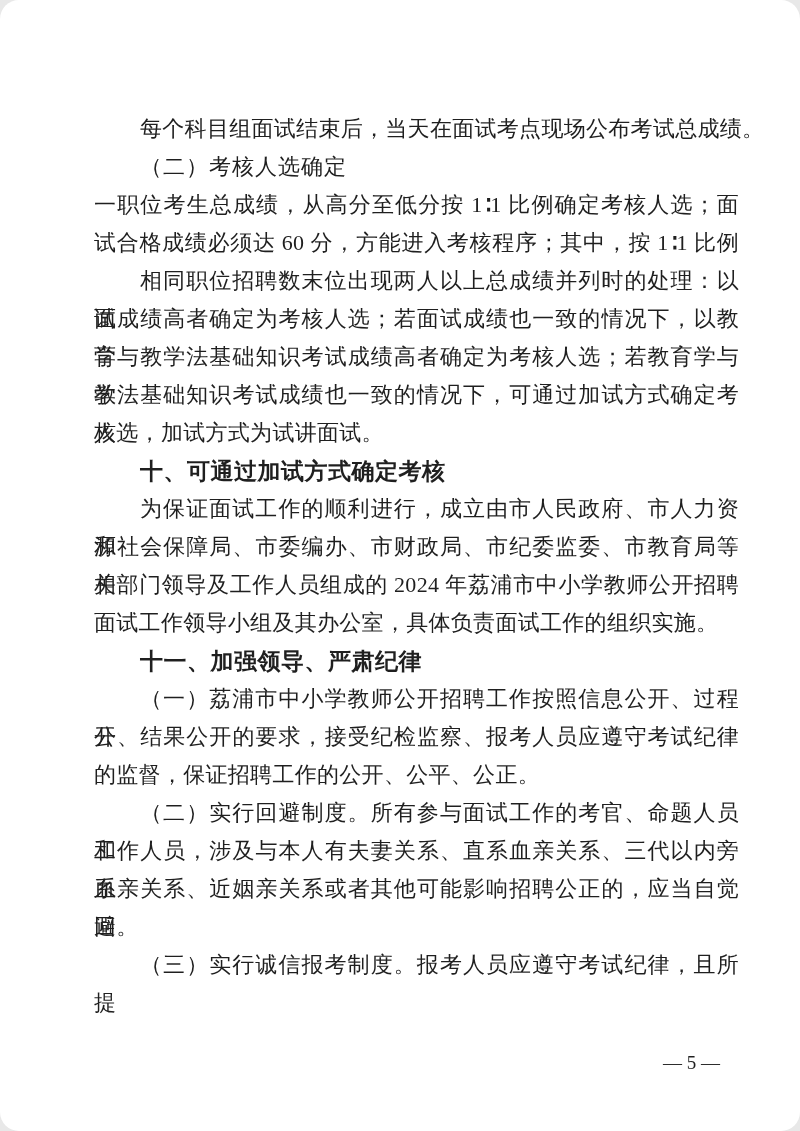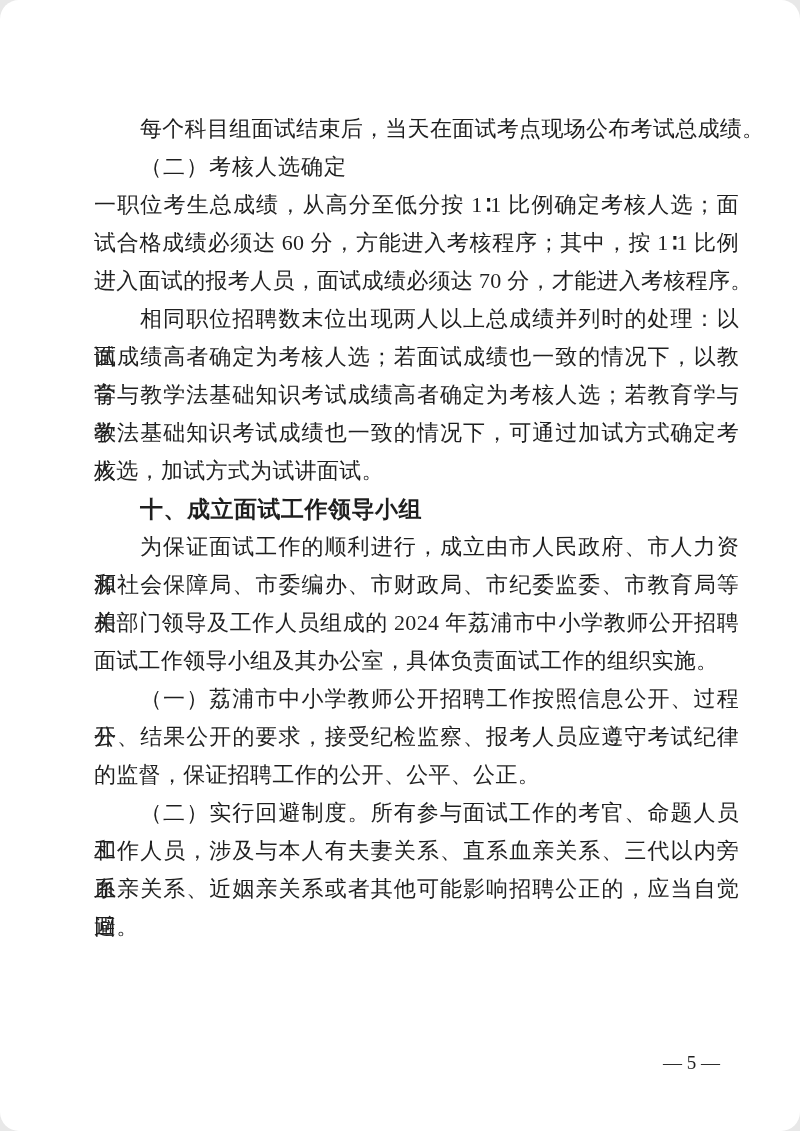--- a/index.html
+++ b/index.html
@@ -61,34 +61,35 @@
 </style>
 </head>
 <body>
 
 <div class="page">
   <div class="text-block">
     <div class="line indent">每个科目组面试结束后，当天在面试考点现场公布考试总成绩。</div>
     <div class="line indent kaiti">（二）考核人选确定</div>
     <div class="line fill">一职位考生总成绩，从高分至低分按 1∶1 比例确定考核人选；面</div>
     <div class="line fill">试合格成绩必须达 60 分，方能进入考核程序；其中，按 1∶1 比例</div>
-    <div class="line">进入面试的报考人员，面试成绩必须达 70 分，才能进入考核程序。</div>
     <div class="line indent fill">相同职位招聘数末位出现两人以上总成绩并列时的处理：以面</div>
     <div class="line fill">试成绩高者确定为考核人选；若面试成绩也一致的情况下，以教育</div>
     <div class="line fill">学与教学法基础知识考试成绩高者确定为考核人选；若教育学与教</div>
     <div class="line fill">学法基础知识考试成绩也一致的情况下，可通过加试方式确定考核</div>
     <div class="line">人选，加试方式为试讲面试。</div>
-    <div class="line indent heading">十、成立面试工作领导小组</div>
+    <div class="line indent heading">十、可通过加试方式确定考核</div>
     <div class="line indent fill">为保证面试工作的顺利进行，成立由市人民政府、市人力资源</div>
     <div class="line fill">和社会保障局、市委编办、市财政局、市纪委监委、市教育局等相</div>
     <div class="line fill">关部门领导及工作人员组成的 2024 年荔浦市中小学教师公开招聘</div>
     <div class="line">面试工作领导小组及其办公室，具体负责面试工作的组织实施。</div>
+    <div class="line indent heading">十一、加强领导、严肃纪律</div>
     <div class="line indent fill">（一）荔浦市中小学教师公开招聘工作按照信息公开、过程公</div>
     <div class="line fill">开、结果公开的要求，接受纪检监察、报考人员应遵守考试纪律</div>
     <div class="line">的监督，保证招聘工作的公开、公平、公正。</div>
     <div class="line indent fill">（二）实行回避制度。所有参与面试工作的考官、命题人员和</div>
     <div class="line fill">工作人员，涉及与本人有夫妻关系、直系血亲关系、三代以内旁系</div>
     <div class="line fill">血亲关系、近姻亲关系或者其他可能影响招聘公正的，应当自觉回</div>
     <div class="line">避。</div>
+    <div class="line indent fill">（三）实行诚信报考制度。报考人员应遵守考试纪律，且所提</div>
   </div>
 
   <div class="page-number">— 5 —</div>
 </div>
 
 </body></html>

